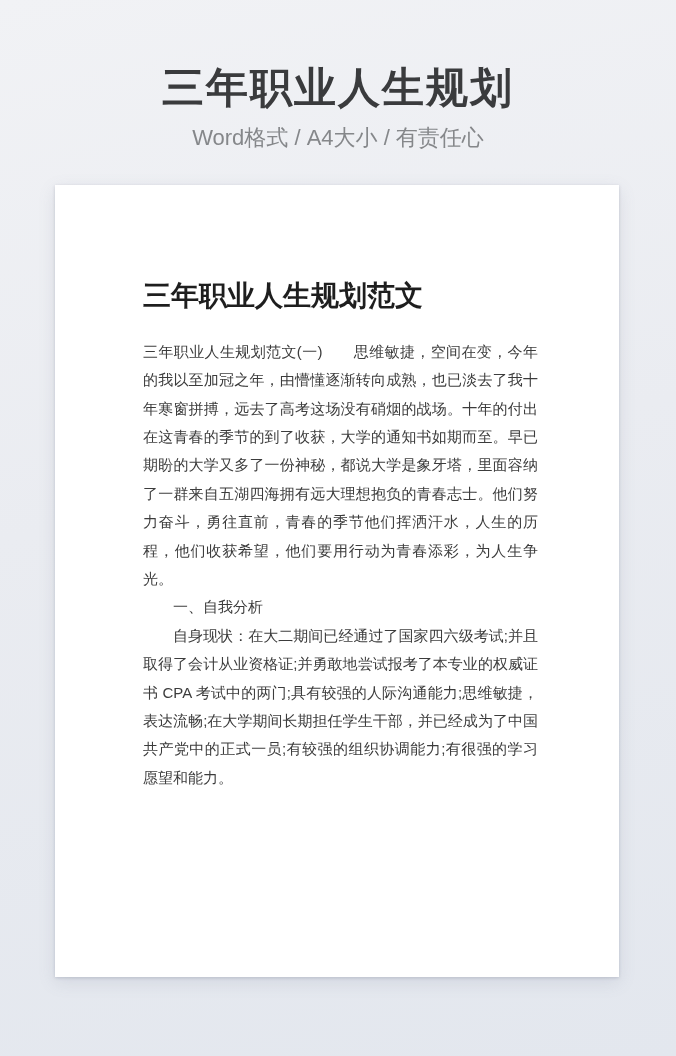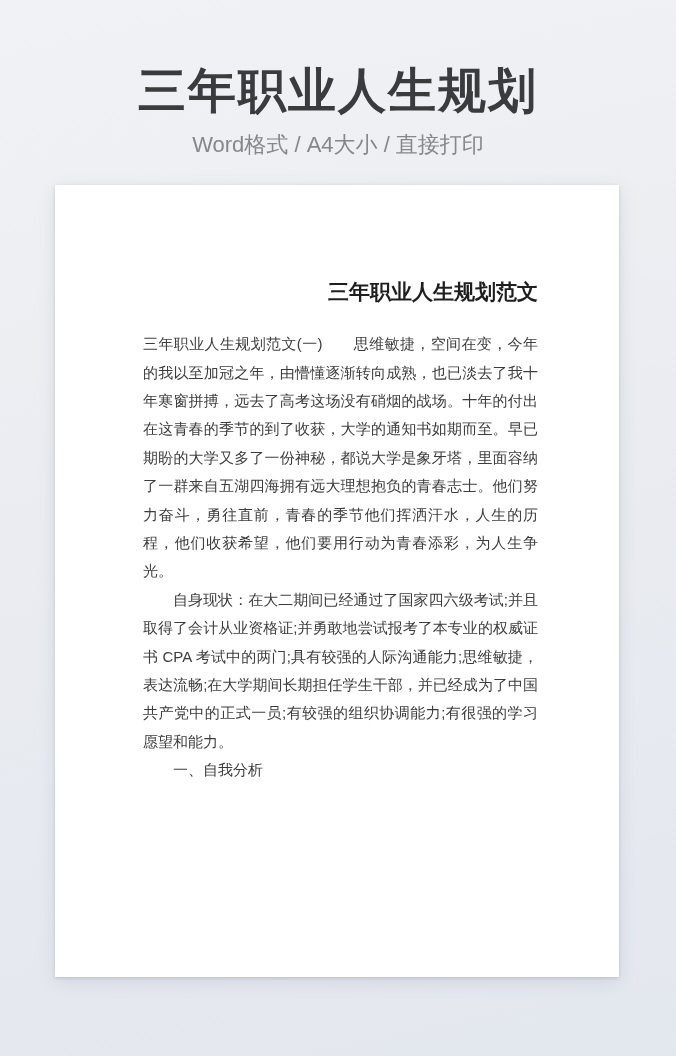--- a/index.html
+++ b/index.html
@@ -25,21 +25,21 @@
       var(--background-bottom) 100%);
   }
 
   
   .header {
     padding-top: 64px;
     text-align: center;
   }
   .header-title {
     margin: 0;
-    font-size: 48px;
+    font-size: 42px;
     line-height: 1.12;
     font-weight: bold;
     letter-spacing: 2px;
     color: var(--header-title-color);
   }
   .header-subtitle {
     margin-top: 13px;
     font-size: 22px;
     line-height: 1.25;
     color: var(--subtitle-color);
@@ -54,48 +54,48 @@
     height: 792px;
     background: var(--page-color);
     box-shadow: 0 1px 3px rgba(110, 120, 140, 0.28),
                 0 5px 16px rgba(110, 120, 140, 0.16);
   }
   .doc-inner {
     padding: 96px 81px 0 88px;
   }
   .doc-title {
     margin: 0 0 26px 0;
-    text-align: right;
+    text-align: left;
     font-family: "Liberation Serif", "DejaVu Serif", serif;
-    font-size: 21px;
+    font-size: 28px;
     line-height: 1.1;
     font-weight: 600;
     color: var(--doc-title-color);
   }
   .doc-body p.para {
     margin: 0;
     font-size: 15px;
     line-height: 28.4px;
     color: var(--body-text-color);
     text-align: justify;
     text-justify: inter-ideograph;
     word-break: break-all;
   }
   .doc-body p.para.indent { text-indent: 2em; }
 </style>
 </head>
 <body>
 
 <header class="header">
   <h1 class="header-title">三年职业人生规划</h1>
-  <div class="header-subtitle">Word格式 / A4大小 / 直接打印</div>
+  <div class="header-subtitle">Word格式 / A4大小 / 有责任心</div>
 </header>
 
 <div class="doc-page">
   <div class="doc-inner">
     <h2 class="doc-title">三年职业人生规划范文</h2>
     <div class="doc-body">
         <p class="para">三年职业人生规划范文(一)　　思维敏捷，空间在变，今年的我以至加冠之年，由懵懂逐渐转向成熟，也已淡去了我十年寒窗拼搏，远去了高考这场没有硝烟的战场。十年的付出在这青春的季节的到了收获，大学的通知书如期而至。早已期盼的大学又多了一份神秘，都说大学是象牙塔，里面容纳了一群来自五湖四海拥有远大理想抱负的青春志士。他们努力奋斗，勇往直前，青春的季节他们挥洒汗水，人生的历程，他们收获希望，他们要用行动为青春添彩，为人生争光。</p>
+        <p class="para indent">一、自我分析</p>
         <p class="para indent">自身现状：在大二期间已经通过了国家四六级考试;并且取得了会计从业资格证;并勇敢地尝试报考了本专业的权威证书 CPA 考试中的两门;具有较强的人际沟通能力;思维敏捷，表达流畅;在大学期间长期担任学生干部，并已经成为了中国共产党中的正式一员;有较强的组织协调能力;有很强的学习愿望和能力。</p>
-        <p class="para indent">一、自我分析</p>
       </div>
   </div>
 </div>
 
 </body></html>

